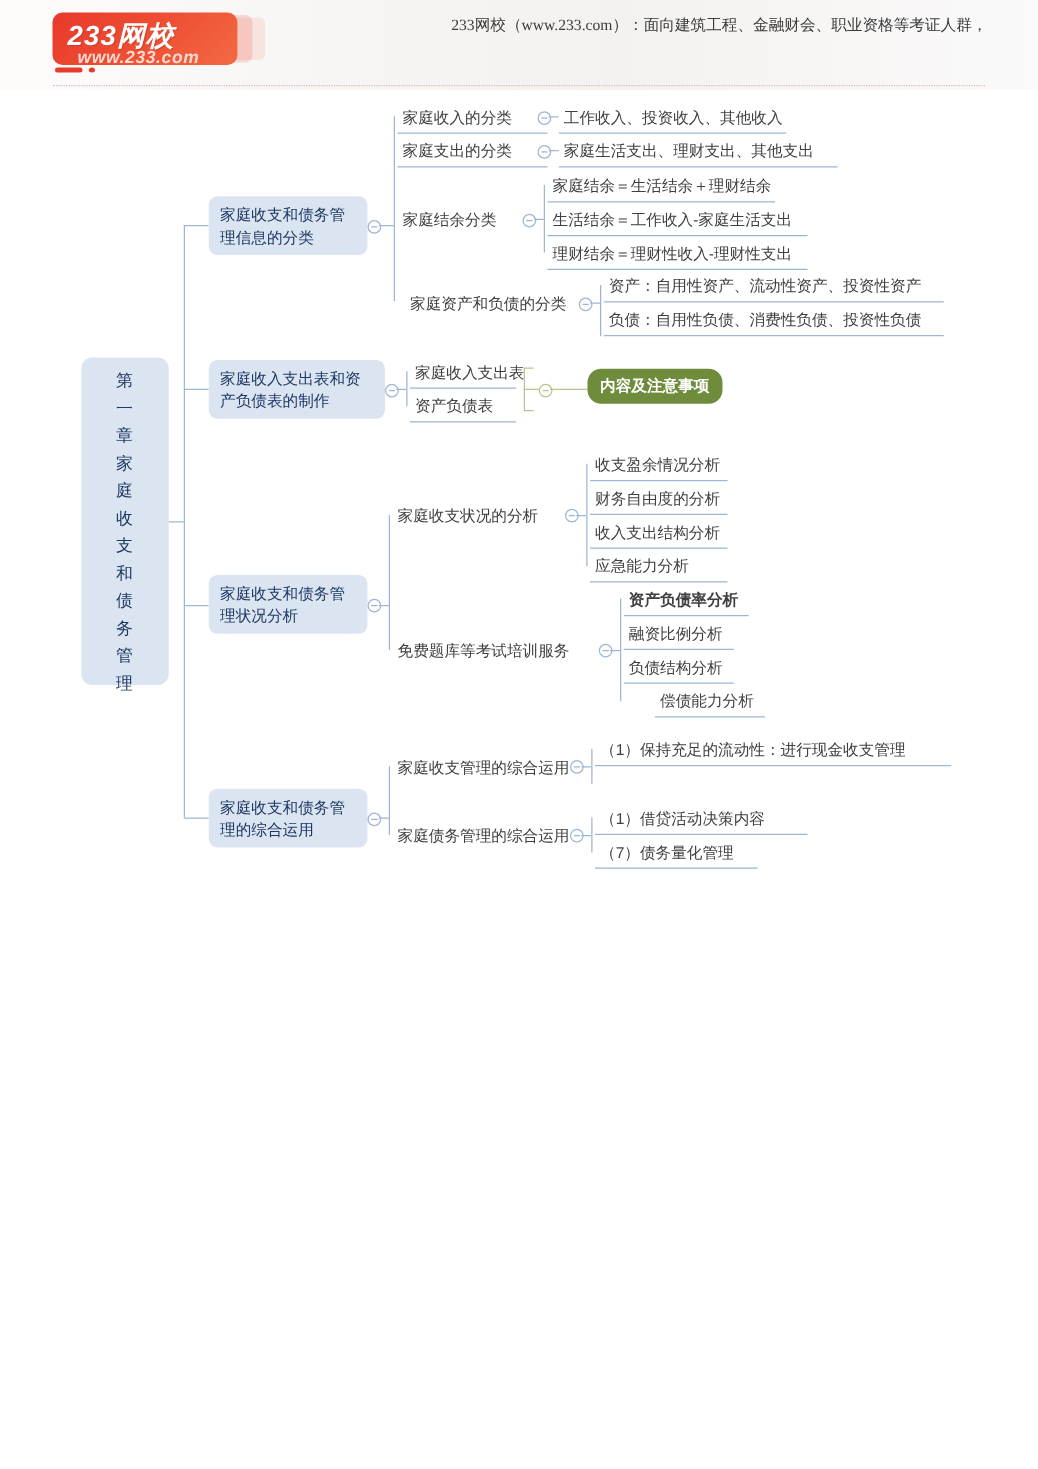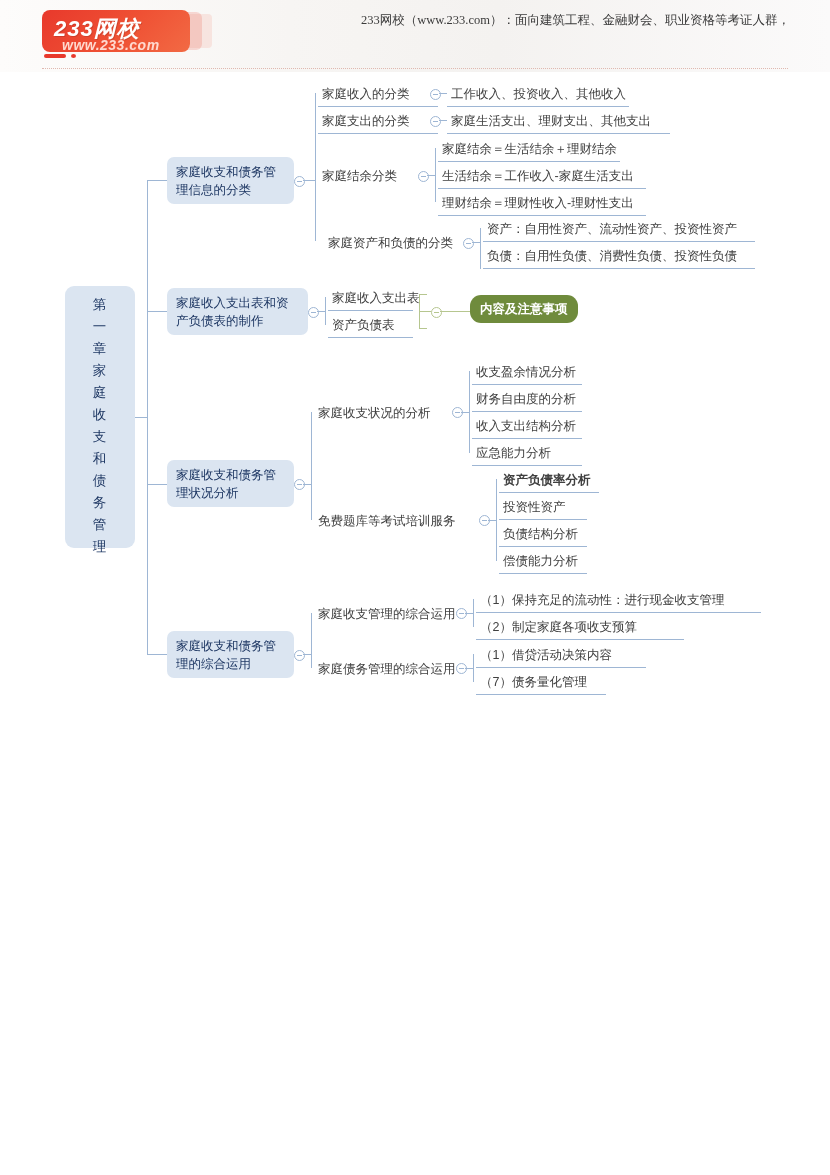--- a/index.html
+++ b/index.html
@@ -271,37 +271,36 @@
   <div class="node n3" style="left:472px; top:361px; width:110px;">收支盈余情况分析</div>
   <div class="node n3" style="left:472px; top:388px; width:110px;">财务自由度的分析</div>
   <div class="node n3" style="left:472px; top:415px; width:110px;">收入支出结构分析</div>
   <div class="node n3" style="left:472px; top:442px; width:110px;">应急能力分析</div>
 
   <div class="node n3" style="left:314px; top:510px; width:155px; border-bottom:none;">免费题库等考试培训服务</div>
   <div class="toggle" style="left:479px; top:515px;"></div>
   <div class="ln lnh" style="left:488px; top:520px; width:8px;"></div>
   <div class="ln lnv" style="left:496px; top:479px; height:82px;"></div>
   <div class="node n3" style="left:499px; top:469px; width:100px;font-weight:bold;">资产负债率分析</div>
-  <div class="node n3" style="left:499px; top:496px; width:88px;">投资性资产</div>
+  <div class="node n3" style="left:499px; top:496px; width:88px;">融资比例分析</div>
   <div class="node n3" style="left:499px; top:523px; width:88px;">负债结构分析</div>
-  <div class="node n3" style="left:499px; top:550px; width:88px;">偿债能力分析</div>
+  <div class="node n3" style="left:524px; top:550px; width:88px;">偿债能力分析</div>
 
   <div class="node n2" style="left:167px; top:631px; width:127px; height:47px;">
     <div style="white-space:normal;">家庭收支和债务管理的综合运用</div>
   </div>
   <div class="toggle" style="left:294px; top:650px;"></div>
   <div class="ln lnh" style="left:303px; top:654px; width:8px;"></div>
   <div class="ln lnv" style="left:311px; top:613px; height:55px;"></div>
 
   <div class="node n3" style="left:314px; top:603px; width:142px; border-bottom:none;">家庭收支管理的综合运用</div>
   <div class="toggle" style="left:456px; top:608px;"></div>
   <div class="ln lnh" style="left:465px; top:613px; width:8px;"></div>
   <div class="ln lnv" style="left:473px; top:599px; height:28px;"></div>
   <div class="node n3" style="left:476px; top:589px; width:285px;">（1）保持充足的流动性：进行现金收支管理</div>
-  <div class="node n3" style="left:476px; top:616px; width:208px;">（2）制定家庭各项收支预算</div>
 
   <div class="node n3" style="left:314px; top:658px; width:142px; border-bottom:none;">家庭债务管理的综合运用</div>
   <div class="toggle" style="left:456px; top:663px;"></div>
   <div class="ln lnh" style="left:465px; top:668px; width:8px;"></div>
   <div class="ln lnv" style="left:473px; top:654px; height:28px;"></div>
   <div class="node n3" style="left:476px; top:644px; width:170px;">（1）借贷活动决策内容</div>
   <div class="node n3" style="left:476px; top:671px; width:130px;">（7）债务量化管理</div>
 
 </div>
 

